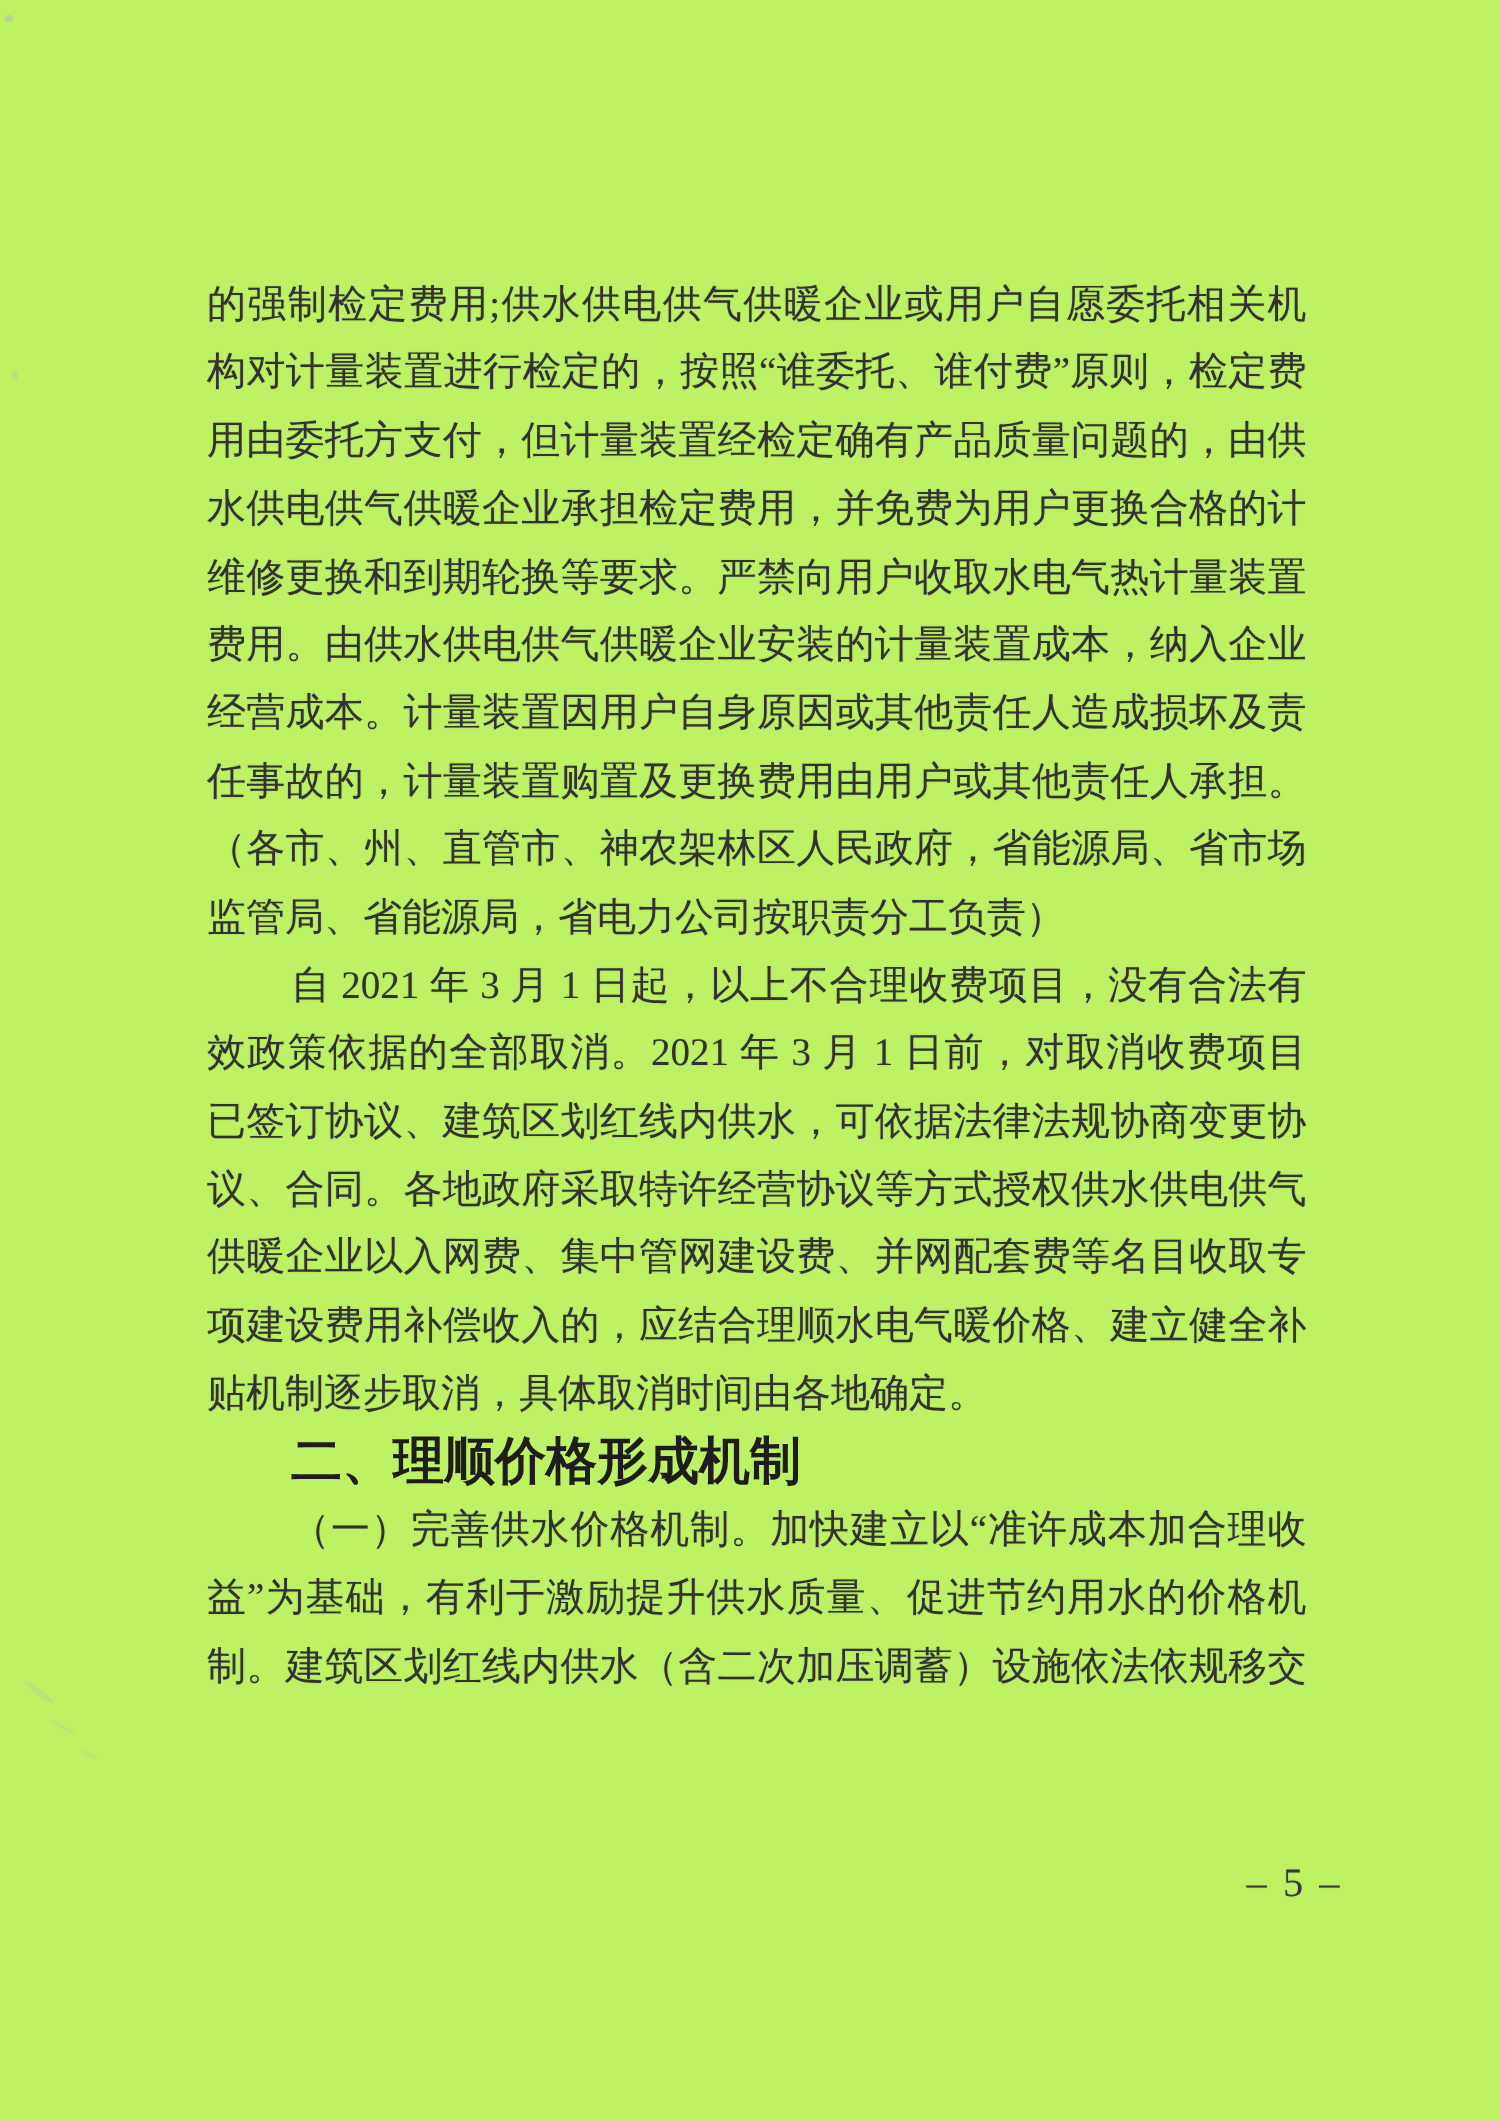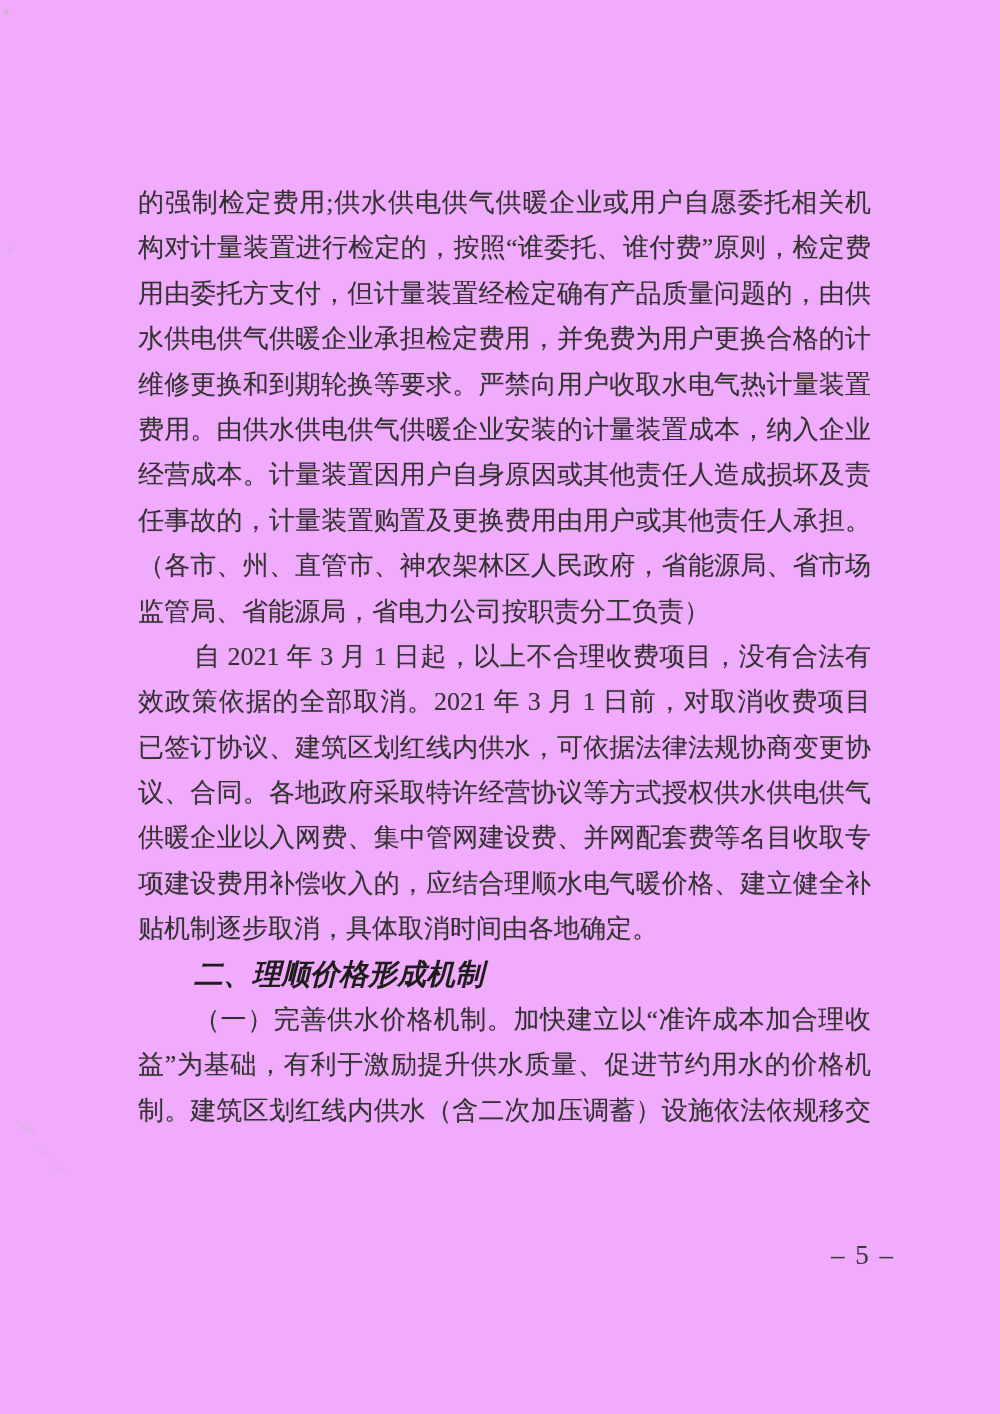--- a/index.html
+++ b/index.html
@@ -4,21 +4,21 @@
 <style>
   html, body {
     margin: 0;
     padding: 0;
     background: #e8e8e8;
   }
   .paper {
     position: relative;
     width: 1000px;
     height: 1414px;
-    background: #f0abfc;
+    background: #bef264;
     overflow: hidden;
     font-family: "Liberation Serif", "DejaVu Serif", serif;
   }
   .textblock {
     position: absolute;
     left: 138px;
     top: 180px;
     width: 733px;
   }
   .line {
@@ -38,24 +38,23 @@
   .line.short {
     text-align: center;
     text-align-last: left;
   }
   .line.indent {
     text-indent: 56px;
   }
   .line.heading {
     font-family: "Liberation Sans", "DejaVu Sans", sans-serif;
     font-weight: 700;
-    font-size: 29px;
+    font-size: 34px;
     color: #1e1d1c;
     text-shadow: none;
-    font-style: italic;
   }
   .footer {
     position: absolute;
     top: 1240px;
     left: 808px;
     width: 110px;
     font-family: "Liberation Serif", "DejaVu Serif", serif;
     font-size: 27px;
     color: #3a3a3a;
     letter-spacing: 2px;

